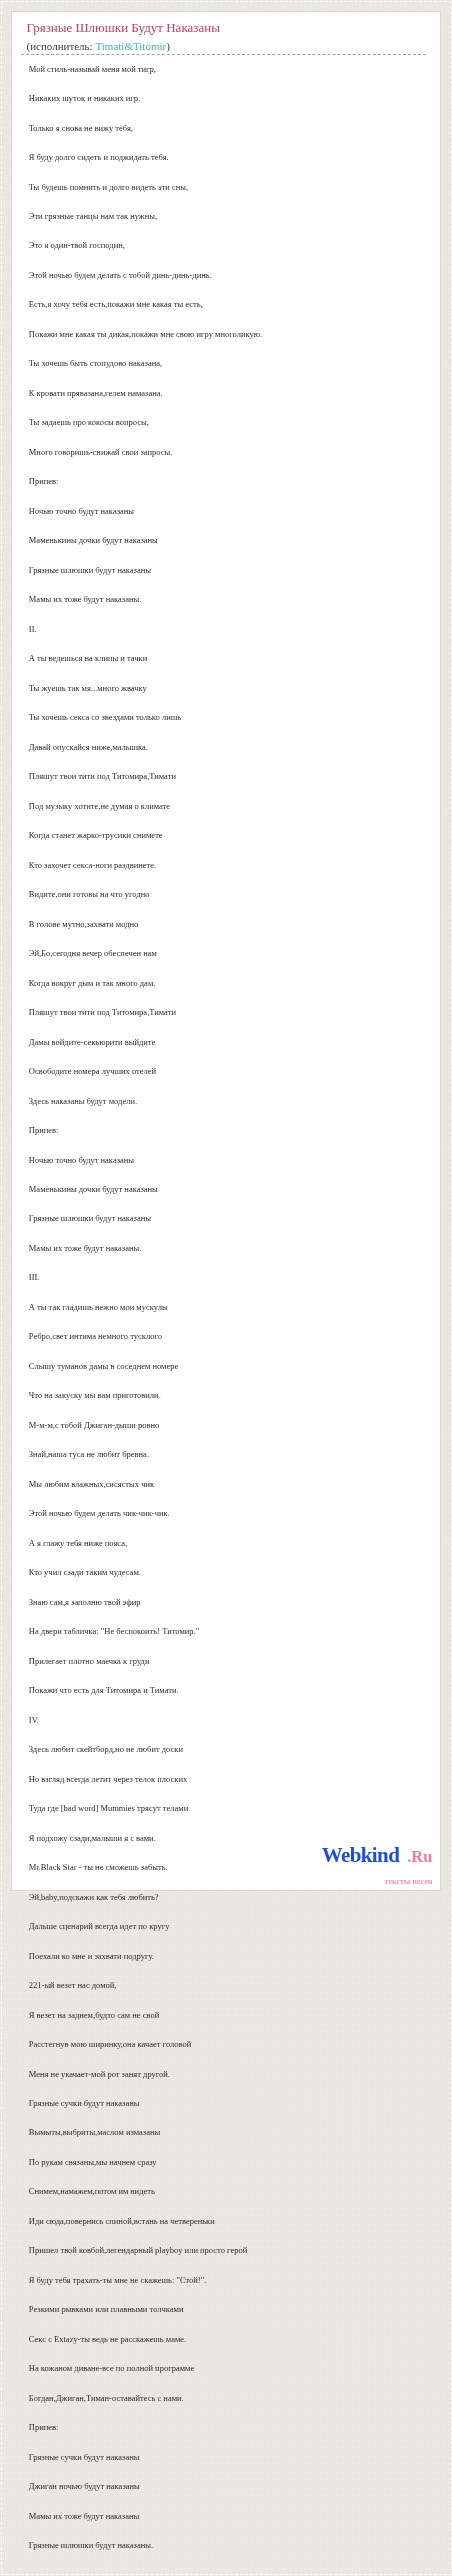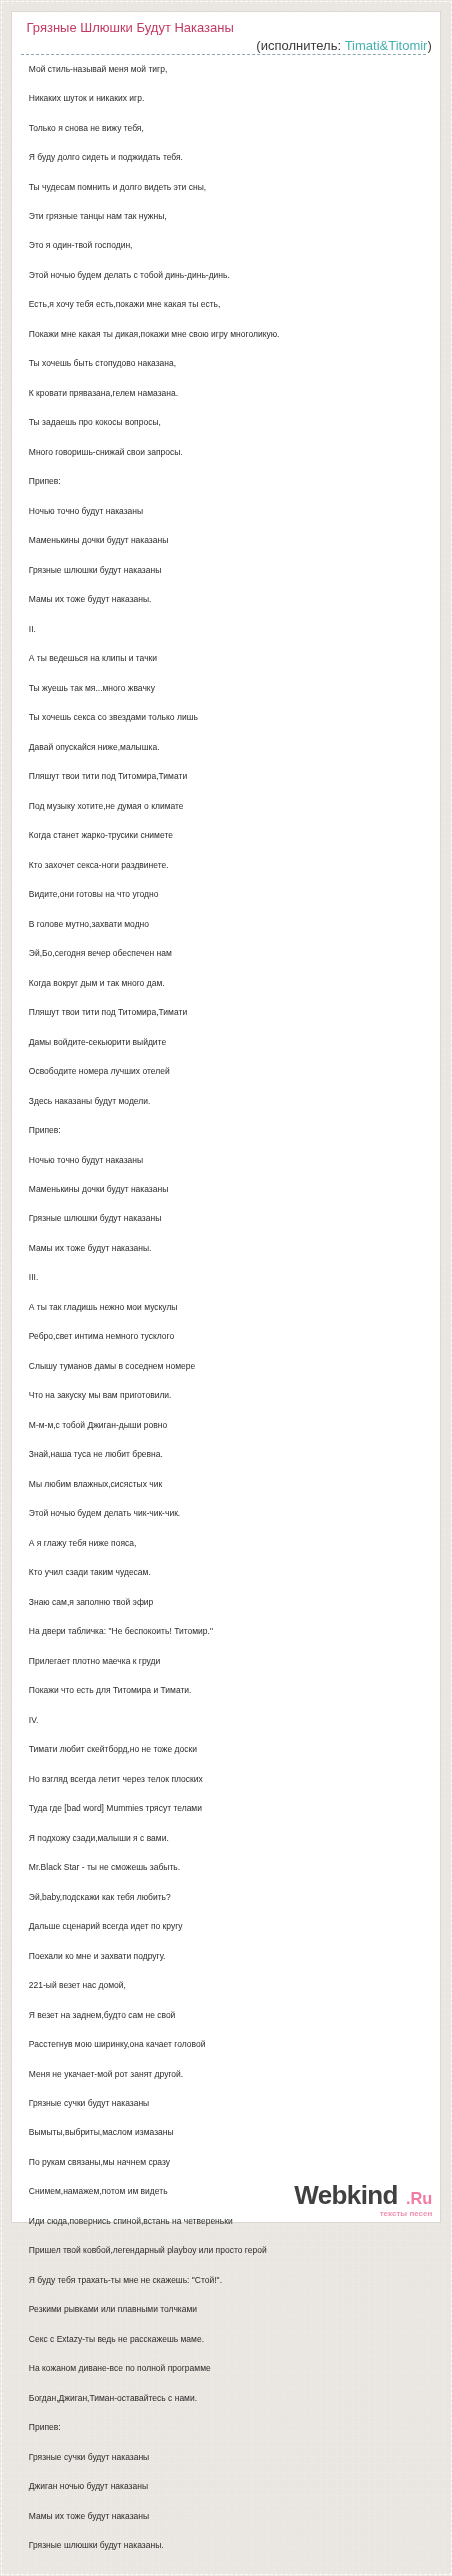--- a/index.html
+++ b/index.html
@@ -20,39 +20,39 @@
     position: absolute;
     inset: 1.1px;
     border: 1.1px dashed rgba(255,255,255,0.9);
     pointer-events: none;
   }
   .card {
     position: absolute;
     left: 11.3px;
     top: 11.3px;
     width: 430px;
-    height: 2212px;
+    height: 1880px;
     background: #ffffff;
     border: 0.6px solid #dcd7d1;
     box-sizing: border-box;
     padding: 9px 8.5px 0 8.5px;
+    font-family: Liberation Serif, serif;
   }
   h1.song-title {
     margin: 0 0 5.1px 5.7px;
     font-size: 13px;
     font-weight: 400;
     line-height: 14.7px;
     color: #c43a64;
   }
   .performer {
     margin: 0 0 0 5.7px;
-    font-size: 13px;
+    font-size: 11px;
     line-height: 10.8px;
     color: #3a3a3a;
-    text-align: right;
   }
   .performer a {
     color: #46b1b1;
     text-decoration: none;
     cursor: pointer;
   }
   .separator {
     height: 0;
     border-bottom: 0.6px dashed #90a4b0;
     margin: 1.7px 5.7px 0 0;
@@ -69,55 +69,55 @@
   }
   .logo {
     position: absolute;
     right: 8px;
     bottom: 4.5px;
     text-align: right;
     line-height: 1;
     cursor: pointer;
   }
   .logo .logo-main {
-    font-size: 26px;
+    font-size: 21px;
     font-weight: 700;
-    color: #404040;
+    color: #1d4ed8;
     letter-spacing: -0.6px;
   }
   .logo .logo-suffix {
     font-size: 16.4px;
     font-weight: 700;
     color: #f07ca4;
     margin-left: 8px;
   }
   .logo .logo-tagline {
     display: block;
-    margin-top: 2px;
+    margin-top: 12px;
     font-size: 8px;
     font-weight: 700;
     color: #f291b0;
   }
 </style>
 </head>
 <body>
 
 <div class="page-frame"></div>
 
 <div class="card">
   <h1 class="song-title">Грязные Шлюшки Будут Наказаны</h1>
   <div class="performer"><span>(исполнитель: </span><a>Timati&amp;Titomir</a><span>)</span></div>
   <div class="separator"></div>
 
   <div class="lyrics">
       <p class="lyric-line">Мой стиль-называй меня мой тигр,</p>
       <p class="lyric-line">Никаких шуток и никаких игр.</p>
       <p class="lyric-line">Только я снова не вижу тебя,</p>
       <p class="lyric-line">Я буду долго сидеть и поджидать тебя.</p>
-      <p class="lyric-line">Ты чудесам помнить и долго видеть эти сны,</p>
+      <p class="lyric-line">Ты будешь помнить и долго видеть эти сны,</p>
       <p class="lyric-line">Эти грязные танцы нам так нужны,</p>
       <p class="lyric-line">Это я один-твой господин,</p>
       <p class="lyric-line">Этой ночью будем делать с тобой динь-динь-динь.</p>
       <p class="lyric-line">Есть,я хочу тебя есть,покажи мне какая ты есть,</p>
       <p class="lyric-line">Покажи мне какая ты дикая,покажи мне свою игру многоликую.</p>
       <p class="lyric-line">Ты хочешь быть стопудово наказана,</p>
       <p class="lyric-line">К кровати прявазана,гелем намазана.</p>
       <p class="lyric-line">Ты задаешь про кокосы вопросы,</p>
       <p class="lyric-line">Много говоришь-снижай свои запросы.</p>
       <p class="lyric-line">Припев:</p>
@@ -156,21 +156,21 @@
       <p class="lyric-line">Знай,наша туса не любит бревна.</p>
       <p class="lyric-line">Мы любим влажных,сисястых чик</p>
       <p class="lyric-line">Этой ночью будем делать чик-чик-чик.</p>
       <p class="lyric-line">А я глажу тебя ниже пояса,</p>
       <p class="lyric-line">Кто учил сзади таким чудесам.</p>
       <p class="lyric-line">Знаю сам,я заполню твой эфир</p>
       <p class="lyric-line">На двери табличка: "Не беспокоить! Титомир."</p>
       <p class="lyric-line">Прилегает плотно маечка к груди</p>
       <p class="lyric-line">Покажи что есть для Титомира и Тимати.</p>
       <p class="lyric-line">IV.</p>
-      <p class="lyric-line">Тимати любит скейтборд,но не тоже доски</p>
+      <p class="lyric-line">Здесь любит скейтборд,но не любит доски</p>
       <p class="lyric-line">Но взгляд всегда летит через телок плоских</p>
       <p class="lyric-line">Туда где [bad word] Mummies трясут телами</p>
       <p class="lyric-line">Я подхожу сзади,малыши я с вами.</p>
       <p class="lyric-line">Mr.Black Star - ты не сможешь забыть.</p>
       <p class="lyric-line">Эй,baby,подскажи как тебя любить?</p>
       <p class="lyric-line">Дальше сценарий всегда идет по кругу</p>
       <p class="lyric-line">Поехали ко мне и захвати подругу.</p>
       <p class="lyric-line">221-ый везет нас домой,</p>
       <p class="lyric-line">Я везет на заднем,будто сам не свой</p>
       <p class="lyric-line">Расстегнув мою ширинку,она качает головой</p>

